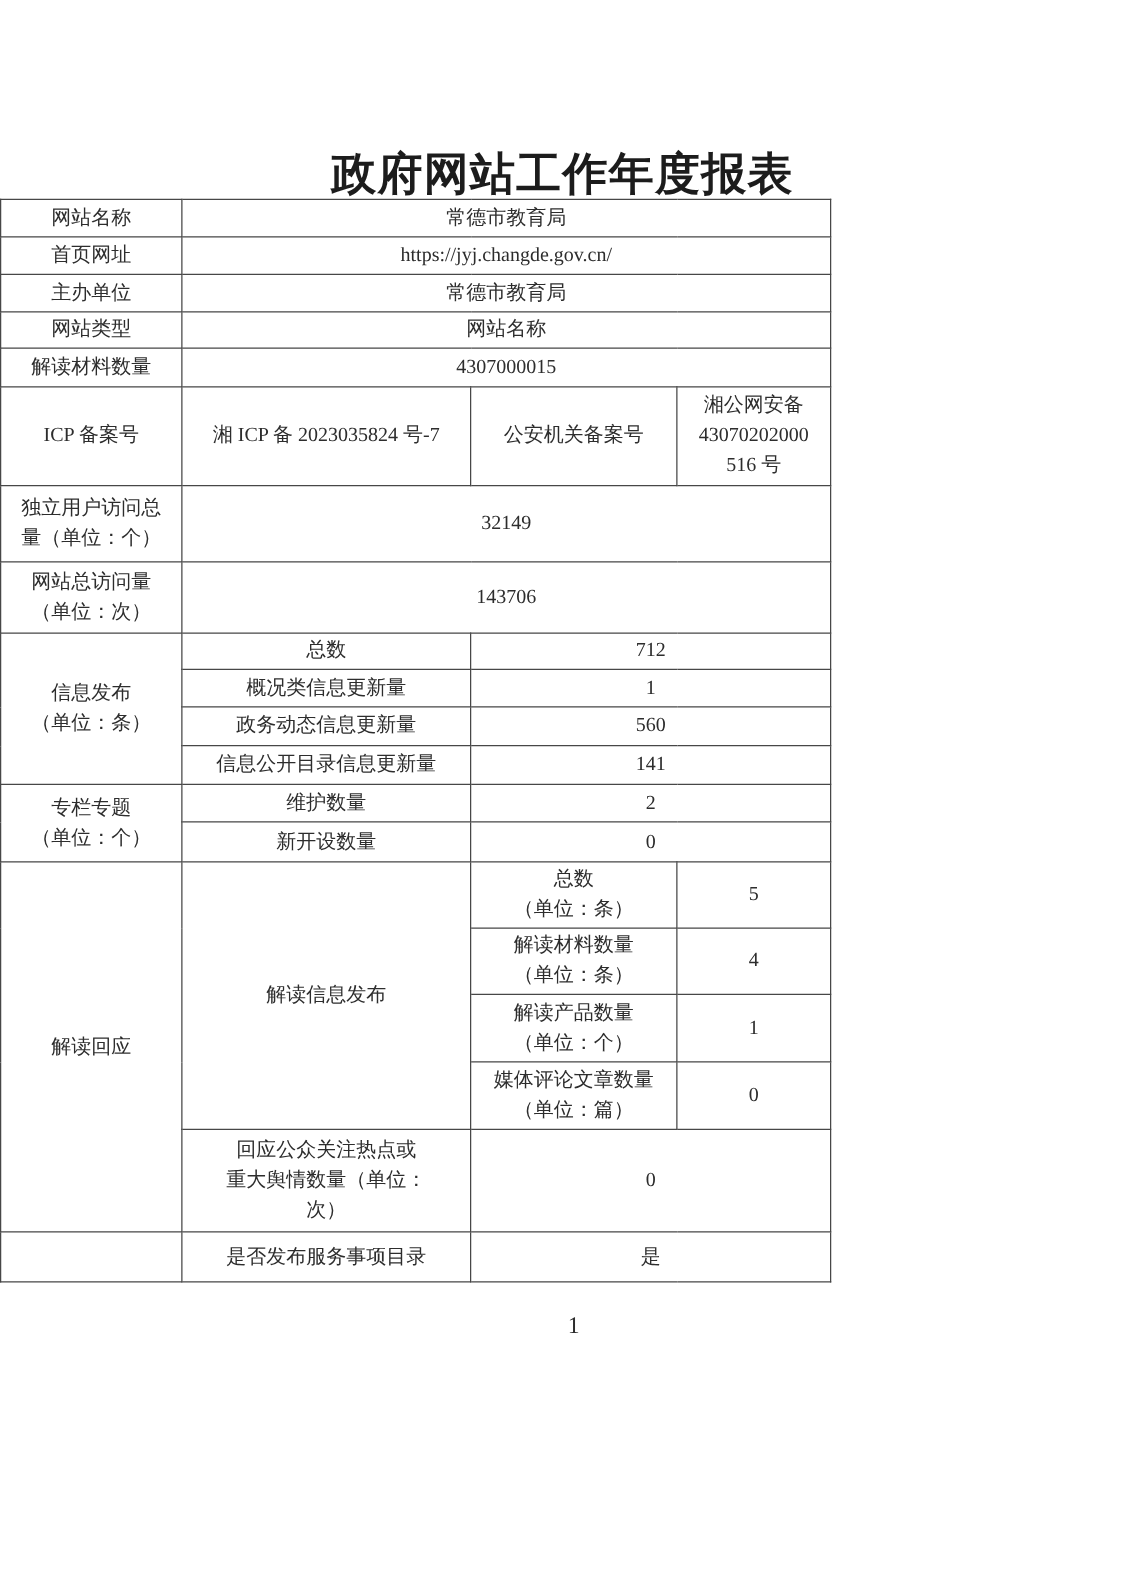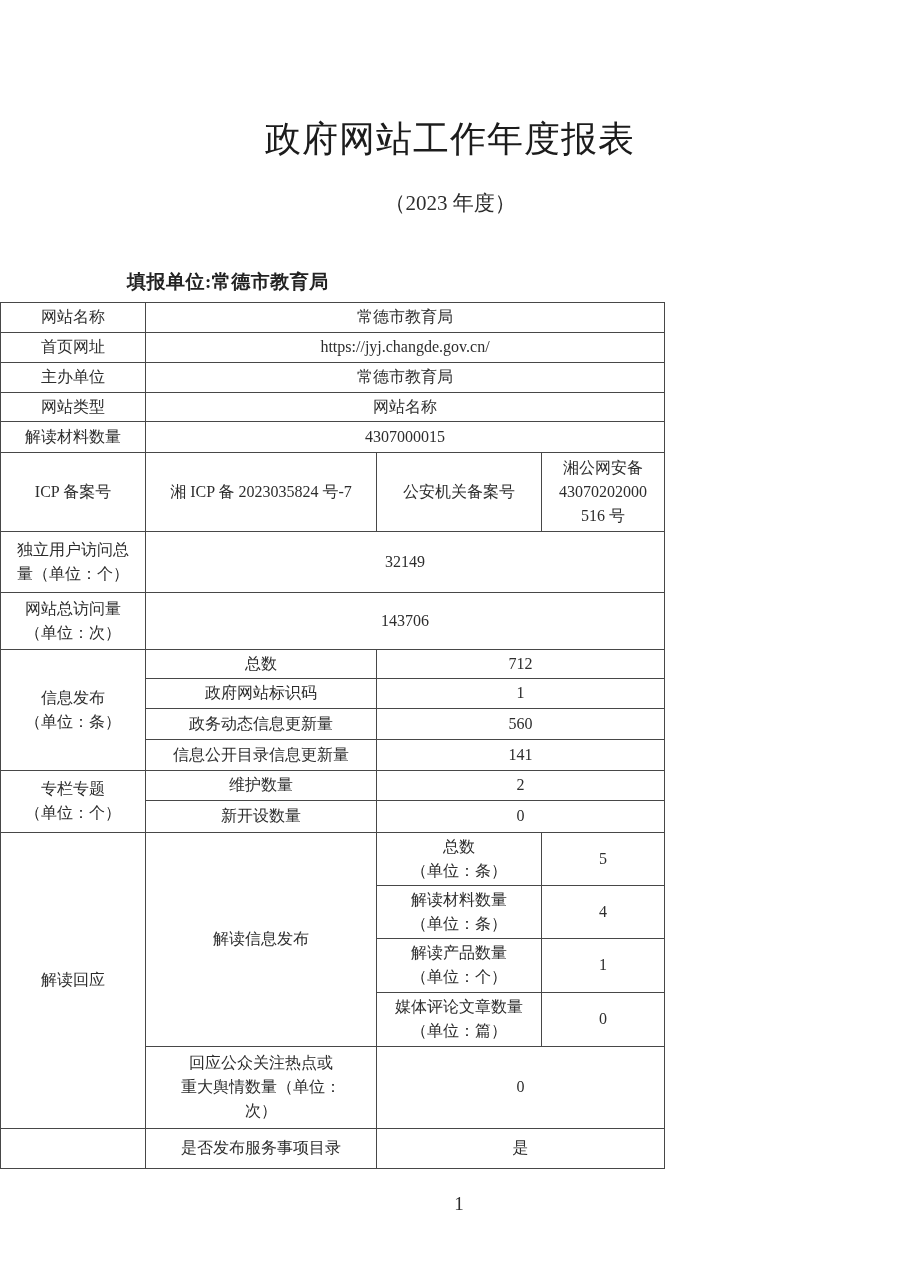--- a/index.html
+++ b/index.html
@@ -8,21 +8,21 @@
     background:#ffffff;
     font-family:"Liberation Serif","DejaVu Serif",serif;
     color:#2d2d2d;
     overflow:hidden;
   }
   .page{position:relative;width:900px;height:1272px;background:#ffffff;}
   .report-title{
     margin:0;padding-top:118px;
     text-align:center;
     font-family:"Liberation Sans","DejaVu Sans",sans-serif;
-    font-weight:400;
+    font-weight:700;
     font-size:36px;
     letter-spacing:1px;
     color:#1c1c1c;
     line-height:1.15;
   }
   .report-subtitle{
     margin:0;padding-top:32px;
     text-align:center;
     font-size:21px;
     color:#2d2d2d;
@@ -65,23 +65,21 @@
     color:#2d2d2d;
   }
 </style>
 </head>
 <body>
 
 <div class="page">
 
   <h1 class="report-title">政府网站工作年度报表</h1>
 
-  <div class="report-subtitle">（2023 年度）</div>
 
-  <div class="unit-line"><span>填报单位:</span><span>常德市教育局</span></div>
 
   <table class="report">
     <colgroup>
         <col class="c-a">
         <col class="c-b">
         <col class="c-c">
         <col class="c-d">
       </colgroup>
     <tbody>
       <tr class="h30">
@@ -125,21 +123,21 @@
         <td colspan="3">143706</td>
       </tr>
 
       <tr class="h29">
         <td rowspan="4">信息发布
 （单位：条）</td>
         <td>总数</td>
         <td colspan="2">712</td>
       </tr>
       <tr class="h30">
-        <td>政府网站标识码</td>
+        <td>概况类信息更新量</td>
         <td colspan="2">1</td>
       </tr>
       <tr class="h31">
         <td>政务动态信息更新量</td>
         <td colspan="2">560</td>
       </tr>
       <tr class="h31">
         <td>信息公开目录信息更新量</td>
         <td colspan="2">141</td>
       </tr>

